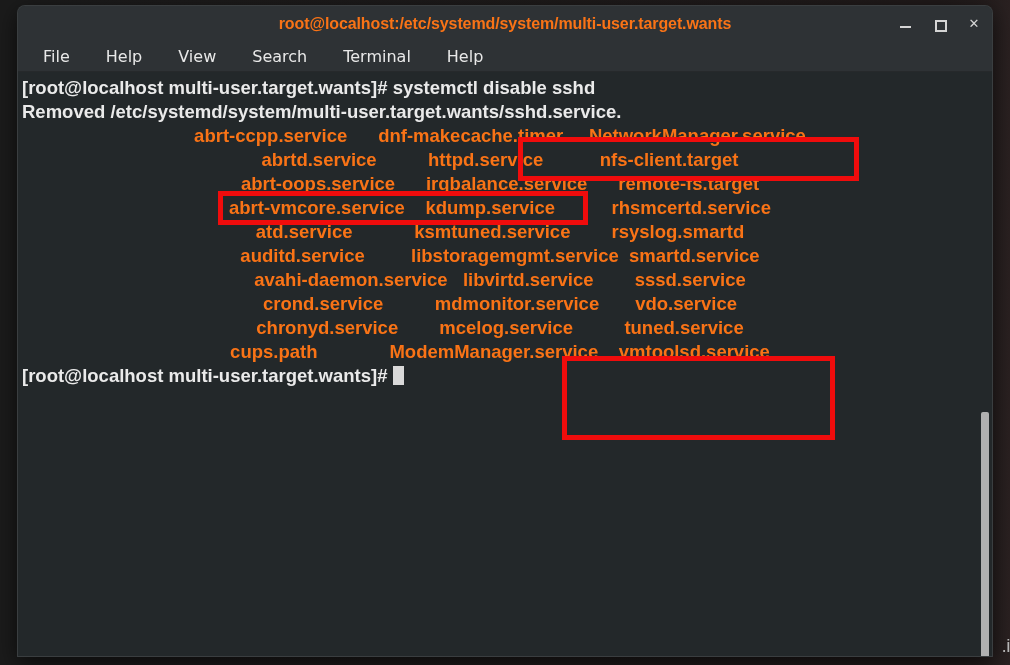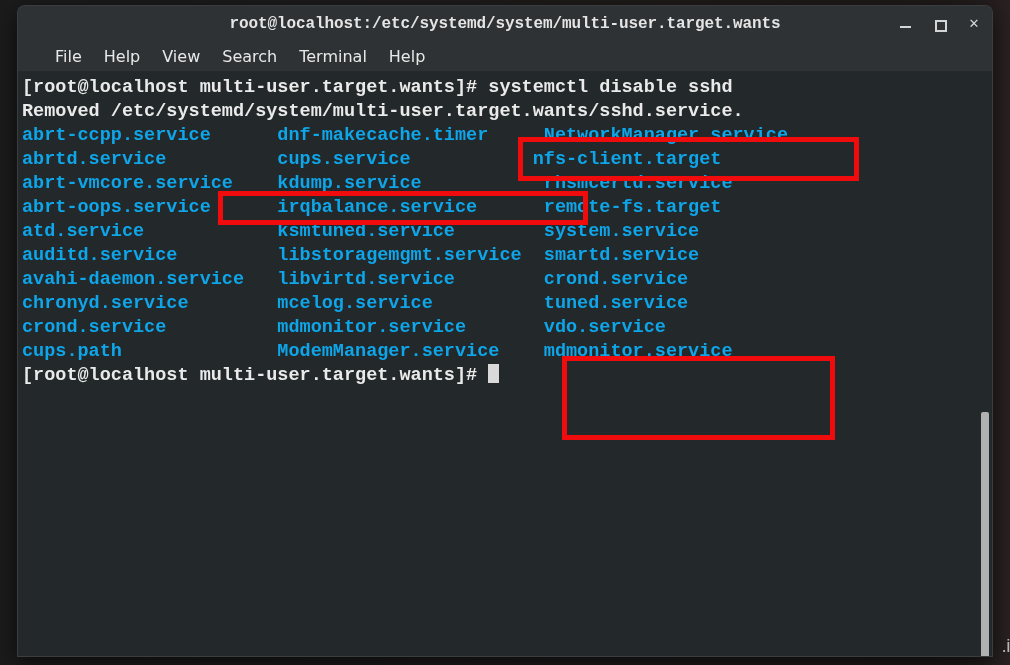--- a/index.html
+++ b/index.html
@@ -52,23 +52,23 @@
   #titlebar {
     position: relative;
     height: 36px;
     background: #2e3235;
     border-radius: 7px 7px 0 0;
     display: flex;
     align-items: center;
     justify-content: center;
   }
   #title-text {
-    color: #e5e5e5;
+    color: #f97316;
     font-size: 16px;
-    font-family: Liberation Mono, monospace;
+    font-family: Liberation Sans, sans-serif;
     font-weight: bold;
     white-space: nowrap;
     letter-spacing: -0.1px;
   }
   .win-btns {
     position: absolute;
     right: 10px;
     top: 0;
     height: 36px;
     display: flex;
@@ -106,22 +106,22 @@
     height: 8px;
     border: 2px solid #d5d5d5;
   }
 
   
   #menubar {
     height: 29px;
     background: #2e3235;
     display: flex;
     align-items: center;
-    padding-left: 28px;
-    gap: 4px;
+    padding-left: 16px;
+    gap: 18px;
     border-bottom: 1px solid #26292b;
   }
   .menu-item {
     color: #e8e8e8;
     font-size: 16px;
     font-family: "DejaVu Sans", sans-serif;
     padding: 2px 9px;
     border-radius: 3px;
     cursor: default;
     white-space: nowrap;
@@ -137,27 +137,27 @@
   #term {
     position: relative;
     flex: 1 1 auto;
     padding: 4px 0 0 4px;
     overflow: hidden;
   }
   .line {
     height: 24px;
     line-height: 24px;
     white-space: pre;
-    font-family: Liberation Mono, monospace;
+    font-family: Liberation Sans, sans-serif;
     font-size: 18.5px;
     font-weight: bold;
     color: #e6e6e6;
     letter-spacing: 0px;
   }
-  .cyan { color: #0ea5e9; }
+  .cyan { color: #f97316; text-align: center; }
   .plain { color: #eaeaea; }
   .cols {
     display: block;
     white-space: pre;
   }
   .cursor {
     display: inline-block;
     width: 11px;
     height: 19px;
     background: #d9d9d9;
@@ -230,29 +230,29 @@
 
     <div id="term">
 
       <div class="line"><span class="plain">[root@localhost multi-user.target.wants]# </span><span class="plain">systemctl disable sshd</span></div>
 
       <div class="line plain">Removed /etc/systemd/system/multi-user.target.wants/sshd.service.</div>
 
 
       <div id="listing">
           <div class="line cyan cols">abrt-ccpp.service      dnf-makecache.timer     NetworkManager.service</div>
-          <div class="line cyan cols">abrtd.service          cups.service           nfs-client.target</div>
+          <div class="line cyan cols">abrtd.service          httpd.service           nfs-client.target</div>
+          <div class="line cyan cols">abrt-oops.service      irqbalance.service      remote-fs.target</div>
           <div class="line cyan cols">abrt-vmcore.service    kdump.service           rhsmcertd.service</div>
-          <div class="line cyan cols">abrt-oops.service      irqbalance.service      remote-fs.target</div>
-          <div class="line cyan cols">atd.service            ksmtuned.service        system.service</div>
+          <div class="line cyan cols">atd.service            ksmtuned.service        rsyslog.smartd</div>
           <div class="line cyan cols">auditd.service         libstoragemgmt.service  smartd.service</div>
-          <div class="line cyan cols">avahi-daemon.service   libvirtd.service        crond.service</div>
+          <div class="line cyan cols">avahi-daemon.service   libvirtd.service        sssd.service</div>
+          <div class="line cyan cols">crond.service          mdmonitor.service       vdo.service</div>
           <div class="line cyan cols">chronyd.service        mcelog.service          tuned.service</div>
-          <div class="line cyan cols">crond.service          mdmonitor.service       vdo.service</div>
-          <div class="line cyan cols">cups.path              ModemManager.service    mdmonitor.service</div>
+          <div class="line cyan cols">cups.path              ModemManager.service    vmtoolsd.service</div>
         </div>
 
       <div class="line"><span class="plain">[root@localhost multi-user.target.wants]# </span><span class="cursor"></span></div>
     </div>
 
     <div id="scrollbar">
       <div id="scroll-thumb"></div>
     </div>
 
     <div class="annot" id="annot-1"></div>

